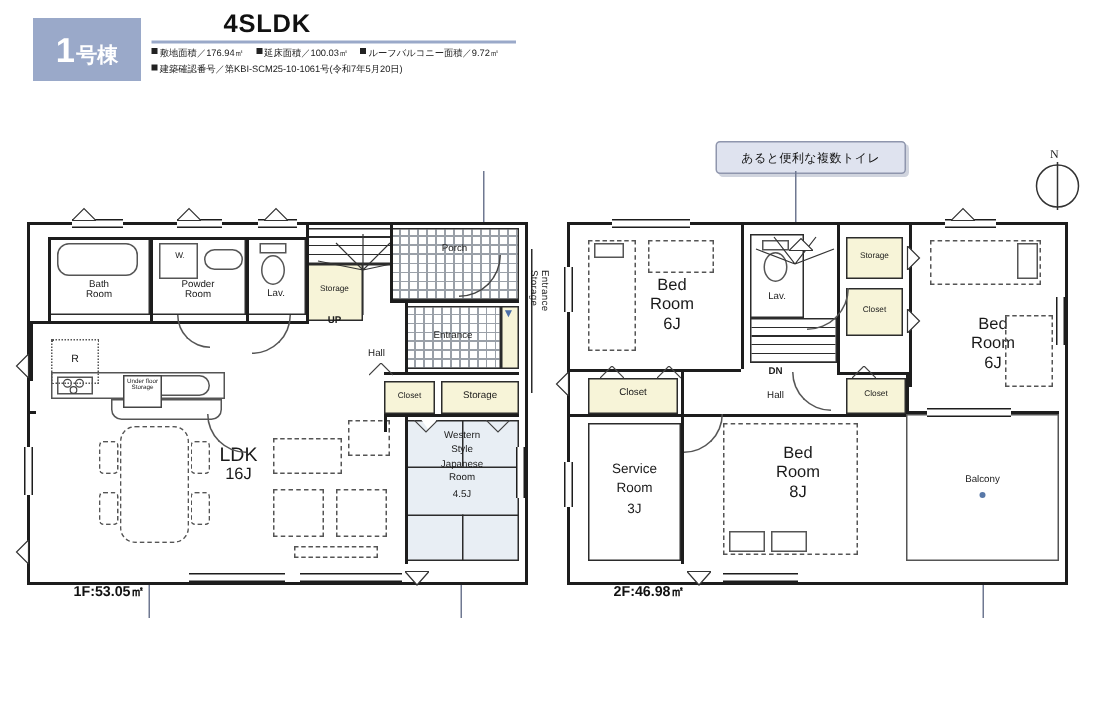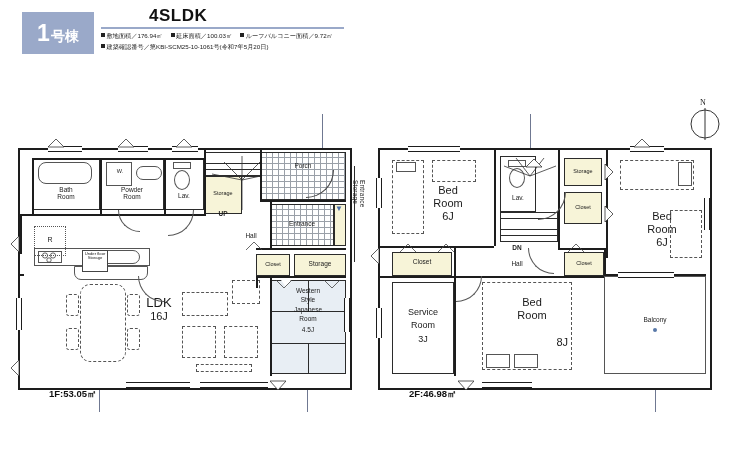--- a/index.html
+++ b/index.html
@@ -167,20 +167,21 @@
     <div class="n">N</div>
     <svg width="38" height="34" viewBox="0 0 38 34">
       <circle cx="19" cy="17" r="14" fill="none" stroke="#333" stroke-width="1"></circle>
       <path d="M19 1 L19 33" stroke="#333" stroke-width="1"></path>
       <path d="M22 2 L16 32 L19 17 Z" fill="#222"></path>
     </svg>
   </div>
 
   <div class="lead" style="left:322px;top:114px;width:1px;height:40px;"></div>
 
+  <div class="callout c2">あると便利な複数トイレ</div>
   <div class="lead" style="left:530px;top:114px;width:1px;height:42px;"></div>
 
   <div class="lead" style="left:99px;top:300px;width:1px;height:112px;"></div>
   <div class="bluedot" style="left:97px;top:298px;"></div>
 
   <div class="lead" style="left:307px;top:372px;width:1px;height:40px;"></div>
   <div class="bluedot" style="left:305px;top:370px;"></div>
 
   <div class="lead" style="left:655px;top:345px;width:1px;height:67px;"></div>
   <div class="bluedot" style="left:653px;top:343px;"></div>
@@ -384,21 +385,21 @@
     <div class="rm cream" style="left:186px;top:104px;width:40px;height:24px;"></div>
     <div class="lbl xs" style="left:187px;top:112px;width:38px;">Closet</div>
 
     <div class="rm plain" style="left:14px;top:134px;width:62px;height:92px;"></div>
     <div class="lbl sm" style="left:14px;top:158px;width:62px;line-height:1.45;font-size:9px;">Service
 Room</div>
     <div class="lbl sm" style="left:14px;top:186px;width:62px;font-size:9px;">3J</div>
 
     <div class="lbl md" style="left:118px;top:148px;width:72px;line-height:1.2;">Bed
 Room</div>
-    <div class="lbl md" style="left:118px;top:188px;width:72px;text-align:right;">8J</div>
+    <div class="lbl md" style="left:118px;top:174px;width:72px;">8J</div>
     <div class="dash" style="left:104px;top:134px;width:90px;height:88px;"></div>
     <div class="fix" style="left:108px;top:206px;width:24px;height:14px;"></div>
     <div class="fix" style="left:136px;top:206px;width:24px;height:14px;"></div>
     <div class="ln2 v" style="left:76px;top:100px;height:128px;"></div>
     <div class="ln2 v" style="left:226px;top:100px;height:26px;"></div>
     <div class="ln2 t" style="left:76px;top:128px;width:150px;"></div>
 
     <div class="rm plain" style="left:226px;top:128px;width:102px;height:98px;border-color:#555;"></div>
     <div class="lbl sm" style="left:240px;top:168px;width:74px;">Balcony</div>
     <div class="bluedot" style="left:275px;top:180px;"></div>

